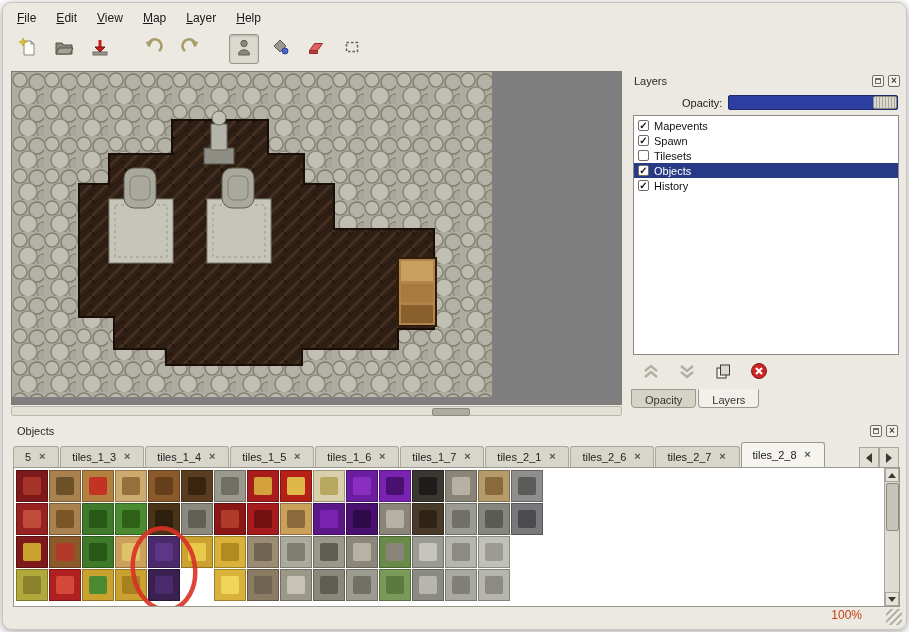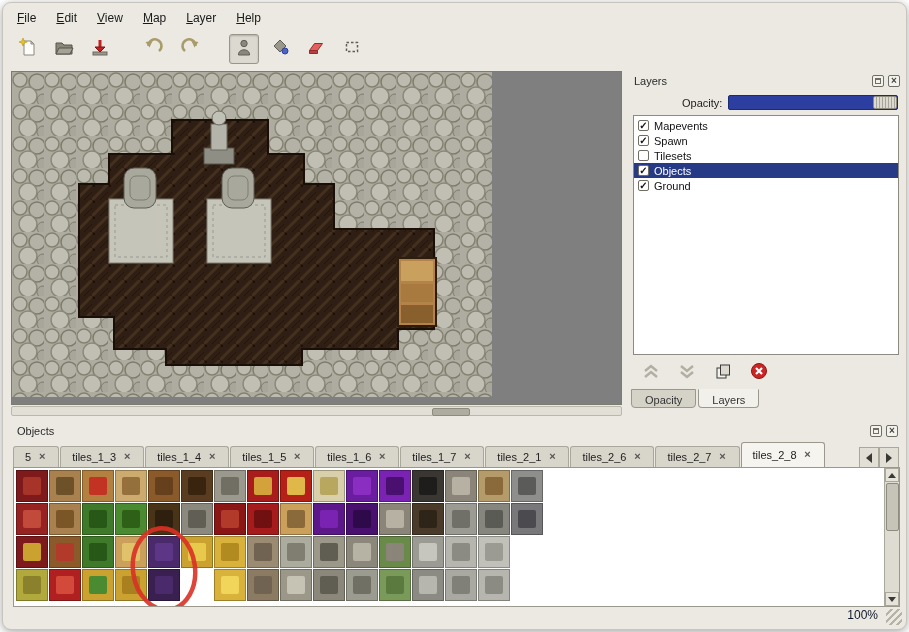--- a/index.html
+++ b/index.html
@@ -66,21 +66,21 @@
   .tile-inner{position:absolute;left:6px;top:6px;right:6px;bottom:6px;border-radius:2px;}
   .annotation-svg{position:absolute;left:105px;top:52px;pointer-events:none;}
   .vscroll{position:absolute;right:0;top:0;bottom:0;width:15px;background:#dedbd2;border-left:1px solid #aaa79c;box-sizing:border-box;}
   .vs-arrow{position:absolute;left:0;width:14px;height:14px;background:#e6e3da;border:1px solid #aaa79c;box-sizing:border-box;display:flex;align-items:center;justify-content:center;}
   .vs-up{top:0;} .vs-down{bottom:0;}
   .tri-up{width:0;height:0;border-left:4px solid transparent;border-right:4px solid transparent;border-bottom:5px solid #3a3a34;}
   .tri-down{width:0;height:0;border-left:4px solid transparent;border-right:4px solid transparent;border-top:5px solid #3a3a34;}
   .vs-thumb{position:absolute;left:1px;top:15px;width:11px;height:46px;background:#c6c3b8;border:1px solid #8d8a80;border-radius:2px;}
 
   
-  .status-zoom{position:absolute;right:28px;bottom:7px;font-size:12px;color:#0f172a;}
+  .status-zoom{position:absolute;right:44px;bottom:7px;font-size:12px;color:#c2410c;}
   .resize-grip{position:absolute;right:4px;bottom:4px;width:16px;height:16px;
                background-image:repeating-linear-gradient(135deg,transparent 0 3px,#b5b2a8 3px 5px);}
 </style>
 </head>
 <body>
 
 <div class="stage">
 <div class="window">
 
   <div class="menubar">
@@ -227,21 +227,21 @@
       <div class="layer-row">
         <span class="cb"></span>
         <span>Tilesets</span>
       </div>
       <div class="layer-row selected">
         <span class="cb checked"></span>
         <span>Objects</span>
       </div>
       <div class="layer-row">
         <span class="cb checked"></span>
-        <span>Ground</span>
+        <span>History</span>
       </div>
     </div>
     <div class="layers-actions">
       <span class="abtn">
         <svg width="18" height="15">
           <path d="M3 7 L9 2 L15 7" fill="none" stroke="#b1aea3" stroke-width="2.4"></path>
           <path d="M3 13 L9 8 L15 13" fill="none" stroke="#b1aea3" stroke-width="2.4"></path>
         </svg>
           </span>
       <span class="abtn">

